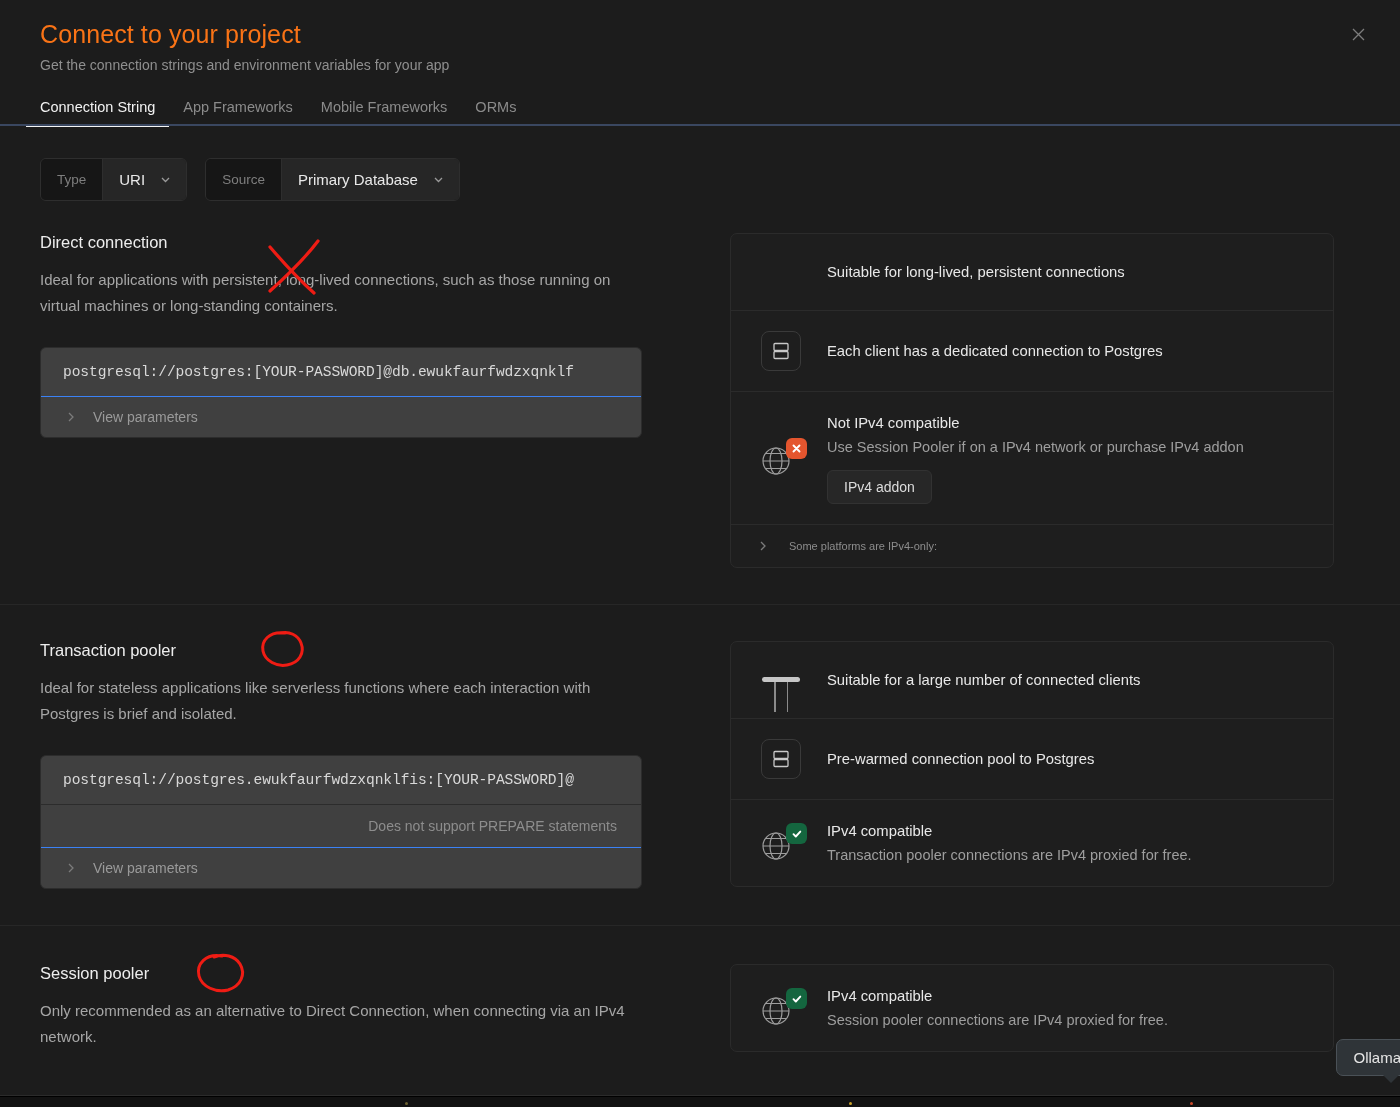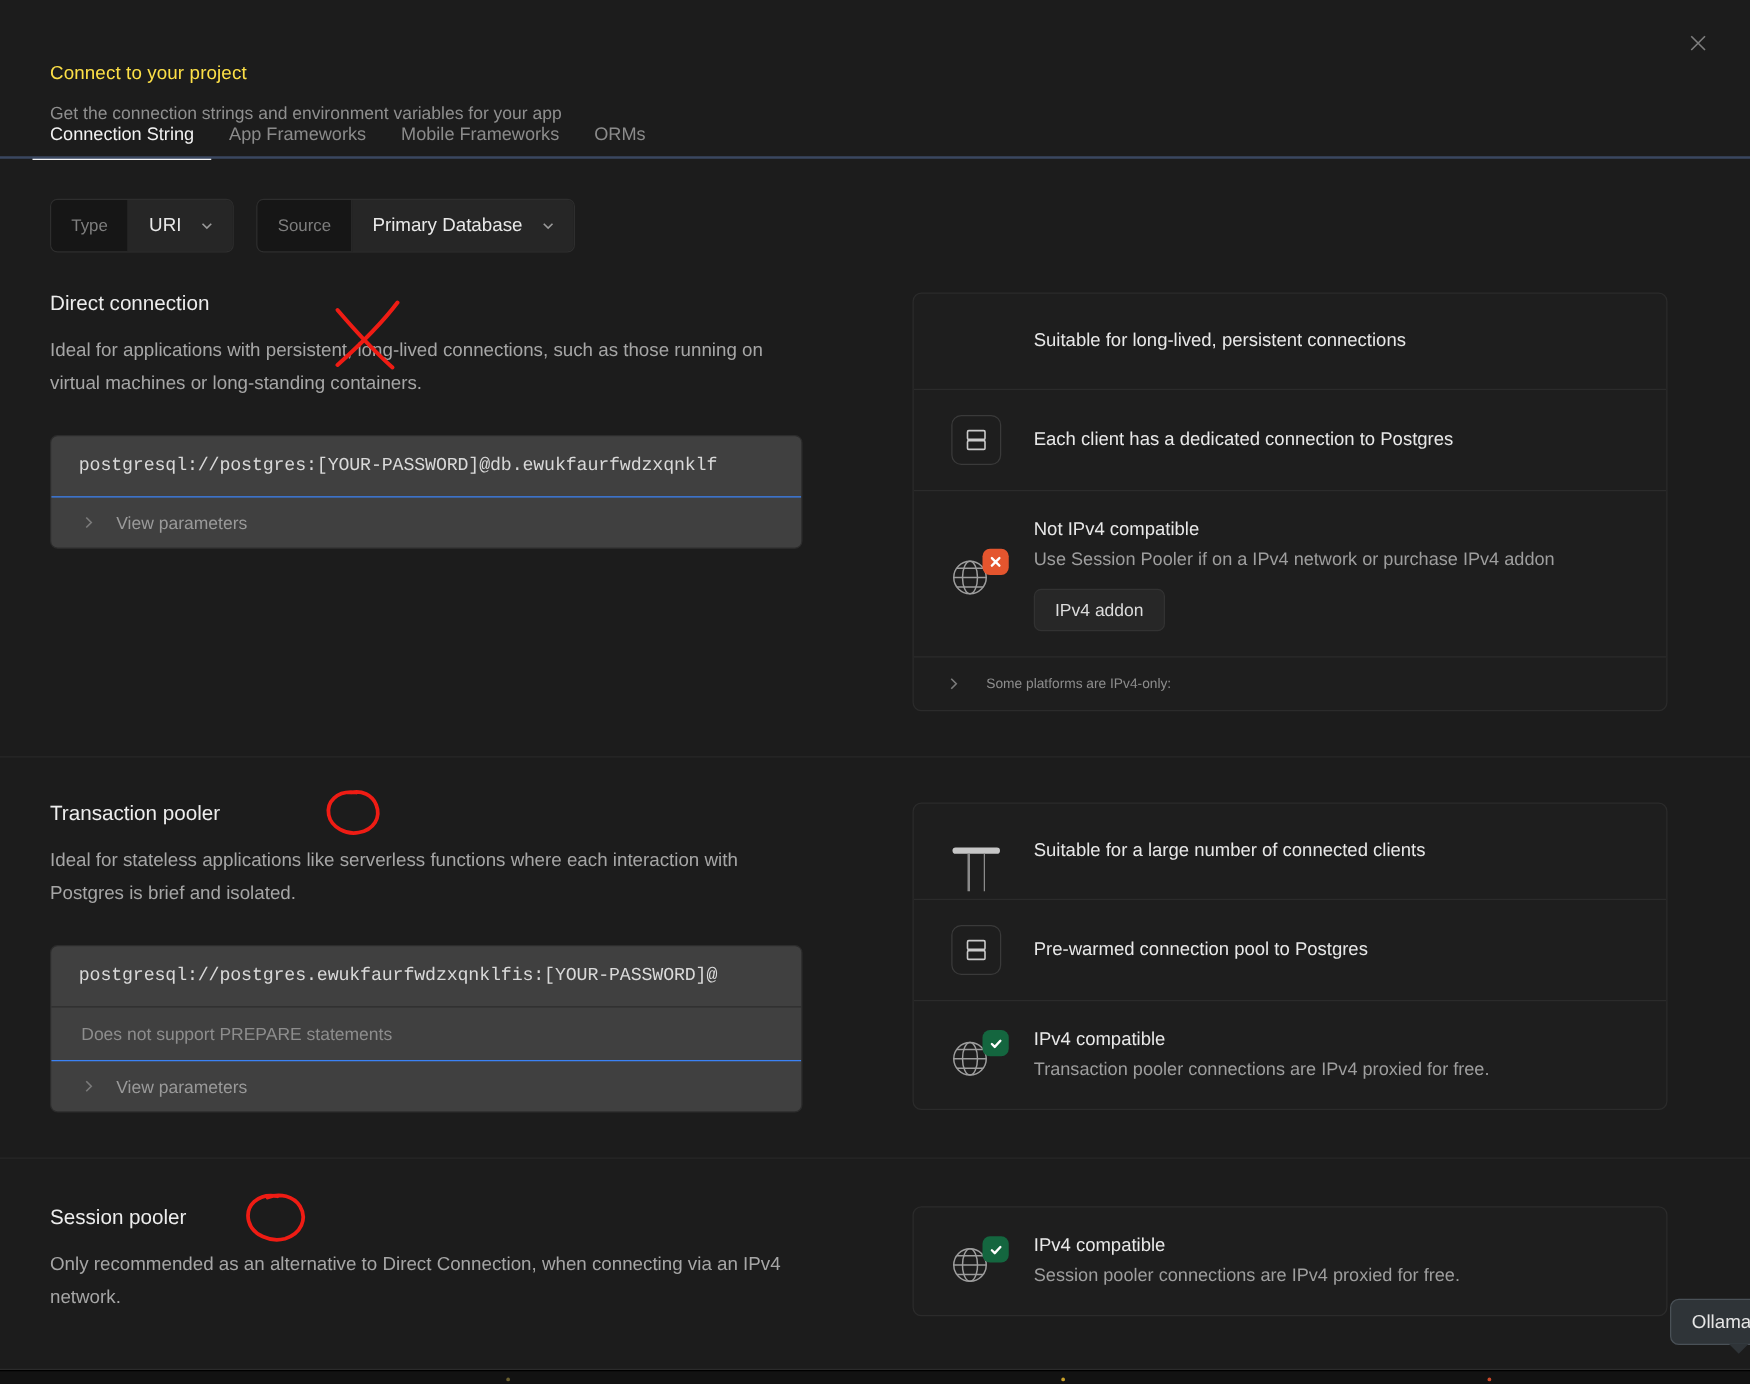--- a/index.html
+++ b/index.html
@@ -23,37 +23,37 @@
     width: 1400px; height: 1096px;
     background: #1c1c1c;
     border: 1px solid #2b2b2b;
     border-top: none; border-left: none; border-right: none;
     display: flex; flex-direction: column;
   }
 
   
   .modal-header { padding: 20px 40px 0 40px; position: relative; }
   .modal-title {
-    font-size: 15px; color: #fde047; font-weight: 400;
-    letter-spacing: .1px; line-height: 28px; margin-top: 25px;
+    font-size: 25px; color: #f97316; font-weight: 400;
+    letter-spacing: .1px; line-height: 28px;
   }
   .modal-subtitle {
     font-size: 14px; color: #8f8f8f; margin-top: 7px; line-height: 20px;
   }
   .close-btn {
     position: absolute; top: 20px; right: 28px;
     width: 28px; height: 28px; display: flex;
     align-items: center; justify-content: center;
     color: #7d7d7d; cursor: pointer; border-radius: 4px;
   }
   .close-btn svg { display: block; }
 
   
   .tabs {
-    display: flex; gap: 0; 
+    display: flex; gap: 0; margin-top: 24px;
     position: relative;
   }
   .tab {
     font-size: 14.5px; color: #8b8b8b; padding: 0 14px 11px 14px;
     cursor: pointer; white-space: nowrap; position: relative;
   }
   .tab:first-child { margin-left: -14px; }
   .tab.active { color: #f2f2f2; }
   .tab.active::after {
     content: ""; position: absolute; left: 0; right: 0; bottom: -1px;
@@ -106,21 +106,21 @@
     border: 1px solid #2c2c2c; border-radius: 6px;
     background: #404040; overflow: hidden;
   }
   .code-line {
     padding: 16px 22px; font-family: "Liberation Mono", monospace;
     font-size: 14.6px; color: #d9d9d9; white-space: nowrap;
     overflow: hidden; letter-spacing: -.1px;
   }
   .code-note {
     border-top: 1px solid #2c2c2c; padding: 13px 24px;
-    font-size: 14px; color: #8d8d8d;
+    font-size: 14px; color: #8d8d8d; text-align: right;
   }
   .code-foot {
     border-top: 1px solid #3b82f6; padding: 12px 24px;
     font-size: 14px; color: #9a9a9a; display: flex; align-items: center;
     gap: 16px; cursor: pointer; text-align: center;
   }
   .code-foot .arrow { color: #7b7b7b; display: flex; }
 
   
   .infocard {

